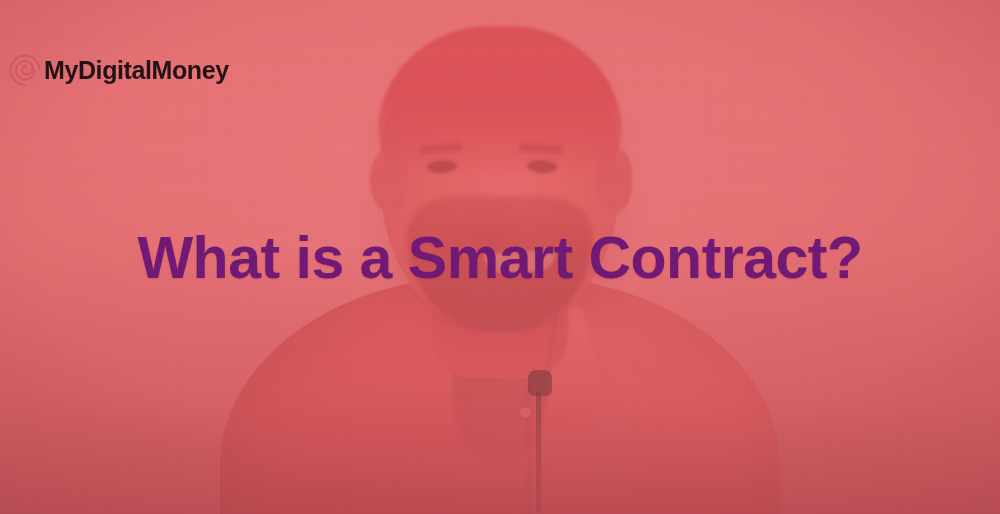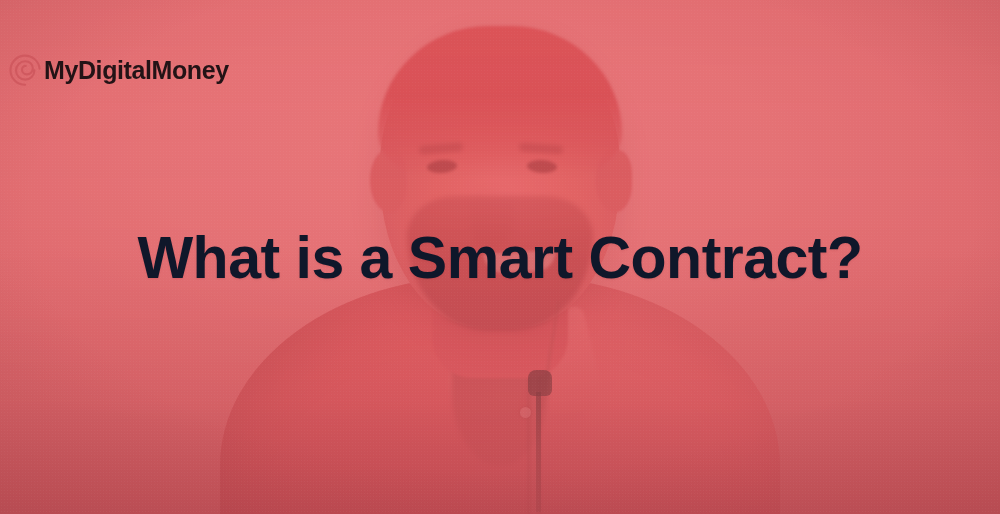--- a/index.html
+++ b/index.html
@@ -328,21 +328,21 @@
     position: absolute;
     left: 0;
     right: 0;
     top: 228px;
     z-index: 9;
     text-align: center;
     font-family: "Liberation Sans", sans-serif;
     font-size: 59px;
     font-weight: 700;
     letter-spacing: -0.5px;
-    color: #0f172a;
+    color: #701a75;
     line-height: 1.05;
     white-space: nowrap;
     text-shadow: 0 1px 2px rgba(150,46,52,0.18);
   }
 </style>
 </head>
 <body>
 
 <div id="video-frame">
 

